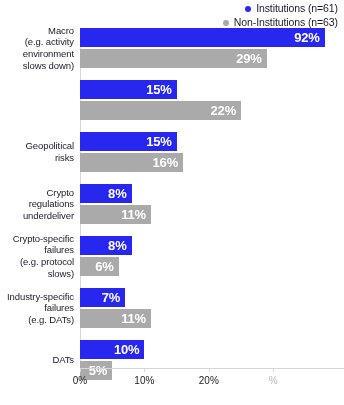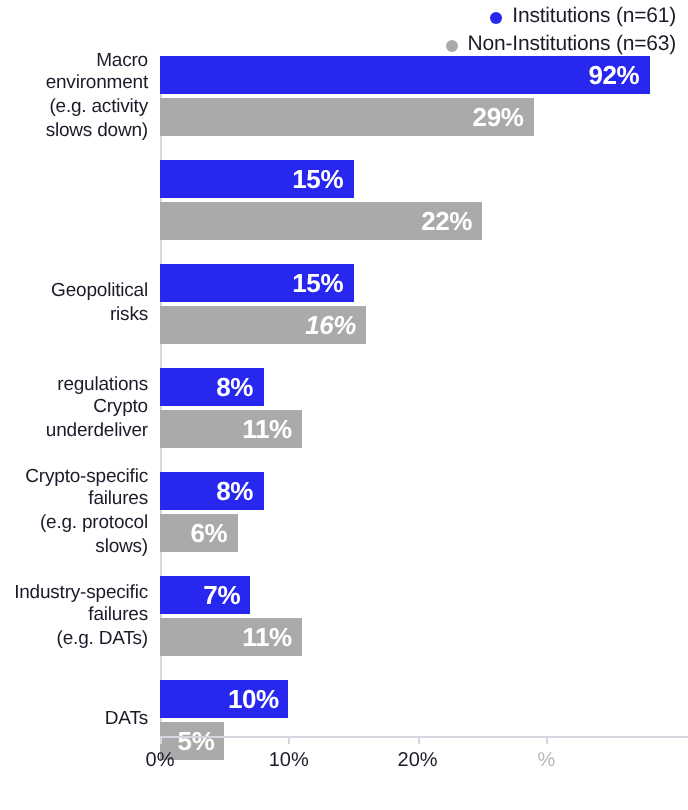--- a/index.html
+++ b/index.html
@@ -153,22 +153,22 @@
       <span class="legend-label">Non-Institutions (n=63)</span>
     </div>
   </div>
 
   <div class="plot">
     <div class="axis-line"></div>
     <div id="groups">
         <div class="group" style="top: 0px;">
           <div class="cat-label" style="top: -3.2px; padding-left: 32px;">
             <div>Macro</div>
+            <div>(e.g. activity</div>
             <div>environment</div>
-            <div>(e.g. activity</div>
             <div>slows down)</div>
           </div>
           <div class="bar-row" style="margin-top: 0px;">
             <div class="bar blue" style="width: 244.683px;">
               <span class="bar-value">92%</span>
             </div>
           </div>
           <div class="bar-row" style="margin-top: 2px;">
             <div class="bar gray" style="width: 186.732px;">
               <span class="bar-value">29%</span>
@@ -190,30 +190,30 @@
         <div class="group" style="top: 104px;">
           <div class="cat-label" style="top: 8.4px;">
             <div>Geopolitical</div>
             <div>risks</div>
           </div>
           <div class="bar-row" style="margin-top: 0px;">
             <div class="bar blue" style="width: 96.5854px;">
               <span class="bar-value">15%</span>
             </div>
           </div>
-          <div class="bar-row" style="margin-top: 2px; font-style: italic;">
+          <div class="bar-row" style="margin-top: 2px;">
             <div class="bar gray" style="width: 103.024px;">
               <span class="bar-value">16%</span>
             </div>
           </div>
         </div>
         <div class="group" style="top: 156px;">
           <div class="cat-label" style="top: 2.6px;">
+            <div>Crypto</div>
             <div>regulations</div>
-            <div>Crypto</div>
             <div>underdeliver</div>
           </div>
           <div class="bar-row" style="margin-top: 0px;">
             <div class="bar blue" style="width: 51.5122px;">
               <span class="bar-value">8%</span>
             </div>
           </div>
           <div class="bar-row" style="margin-top: 2px;">
             <div class="bar gray" style="width: 70.8293px;">
               <span class="bar-value">11%</span>

